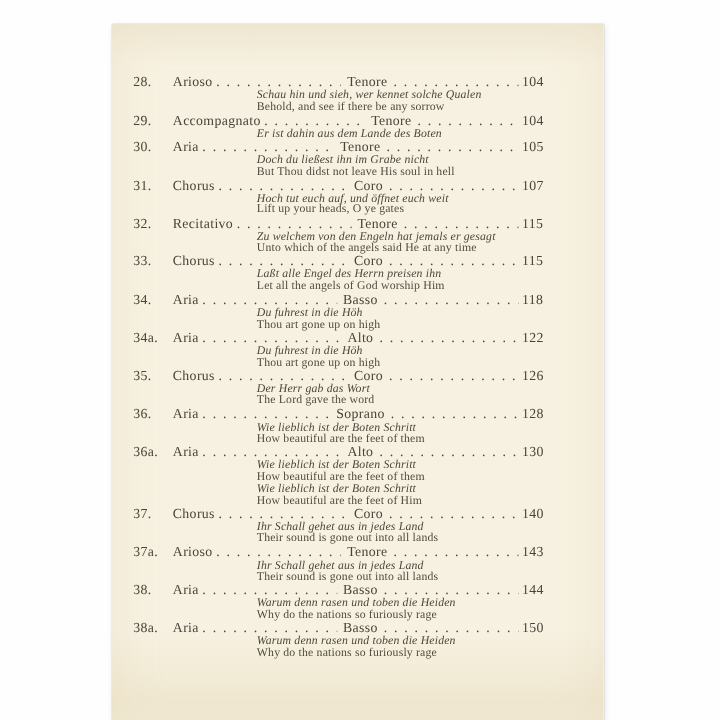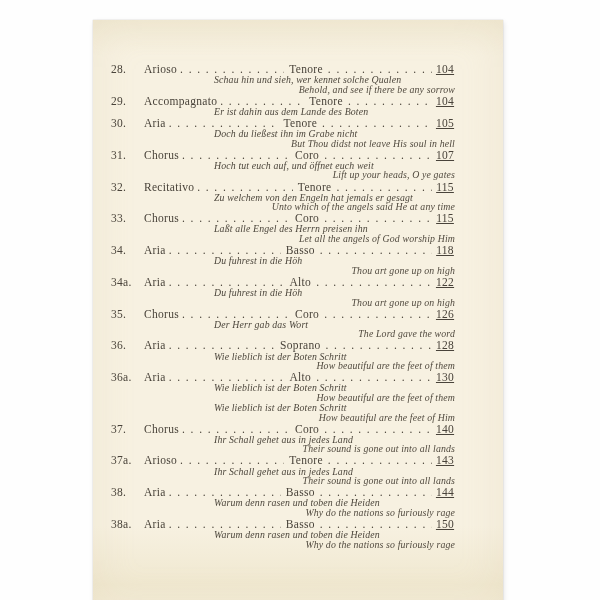--- a/index.html
+++ b/index.html
@@ -61,33 +61,32 @@
   }
   .leader::before {
     content: ". . . . . . . . . . . . . . . . . . . . . . . . . . . . . . . . . . . . . . . . . . . . . . . . . . . . . . . . . . . . . . . . . . . . . .";
     letter-spacing: 1.4px;
     color: #4d463c;
   }
   .voice { flex: 0 0 auto; padding: 0 2px; }
   .page-num {
     flex: 0 0 auto;
     min-width: 20px;
-    text-align: center;
-    text-decoration: underline;
+    text-align: left;
   }
   .sub {
     margin-left: 103px;
     font-size: 9.8px;
     line-height: 9.6px;
     height: 9.6px;
     white-space: nowrap;
     letter-spacing: 0.15px;
   }
   .german { margin-top: 0; color: #4c463c; font-style: italic; }
-  .english { font-style: italic; color: #514a3f; text-align: right; }
+  .english { color: #514a3f; }
 </style>
 </head>
 <body>
 
 <div class="stage">
   <div class="book-page">
     <div class="toc-list">
   <div class="entry">
     <div class="entry-line">
       <span class="num">28.</span>

